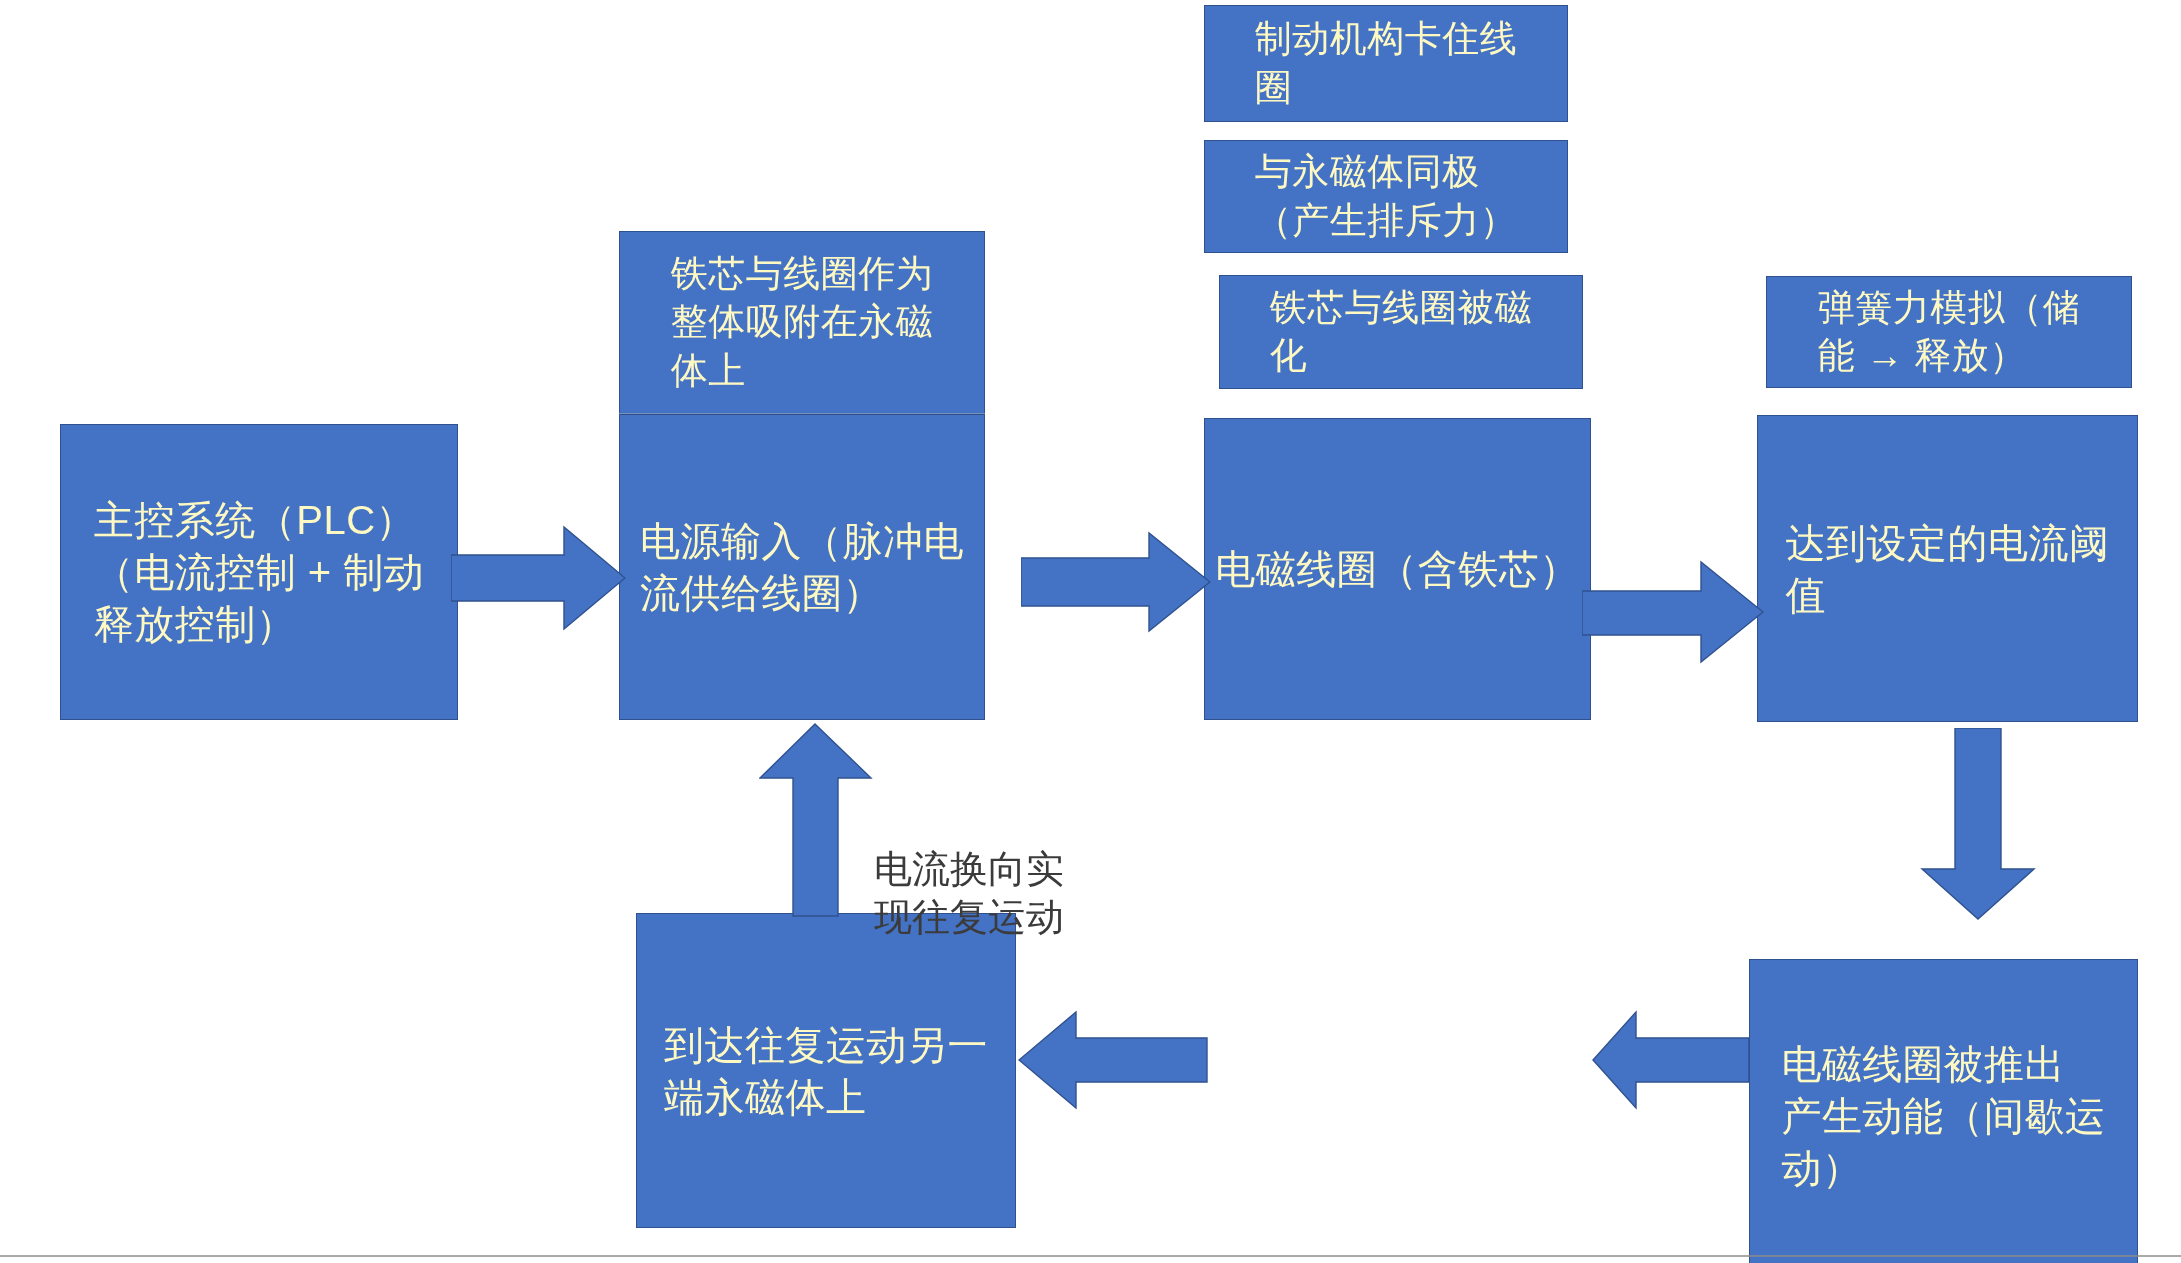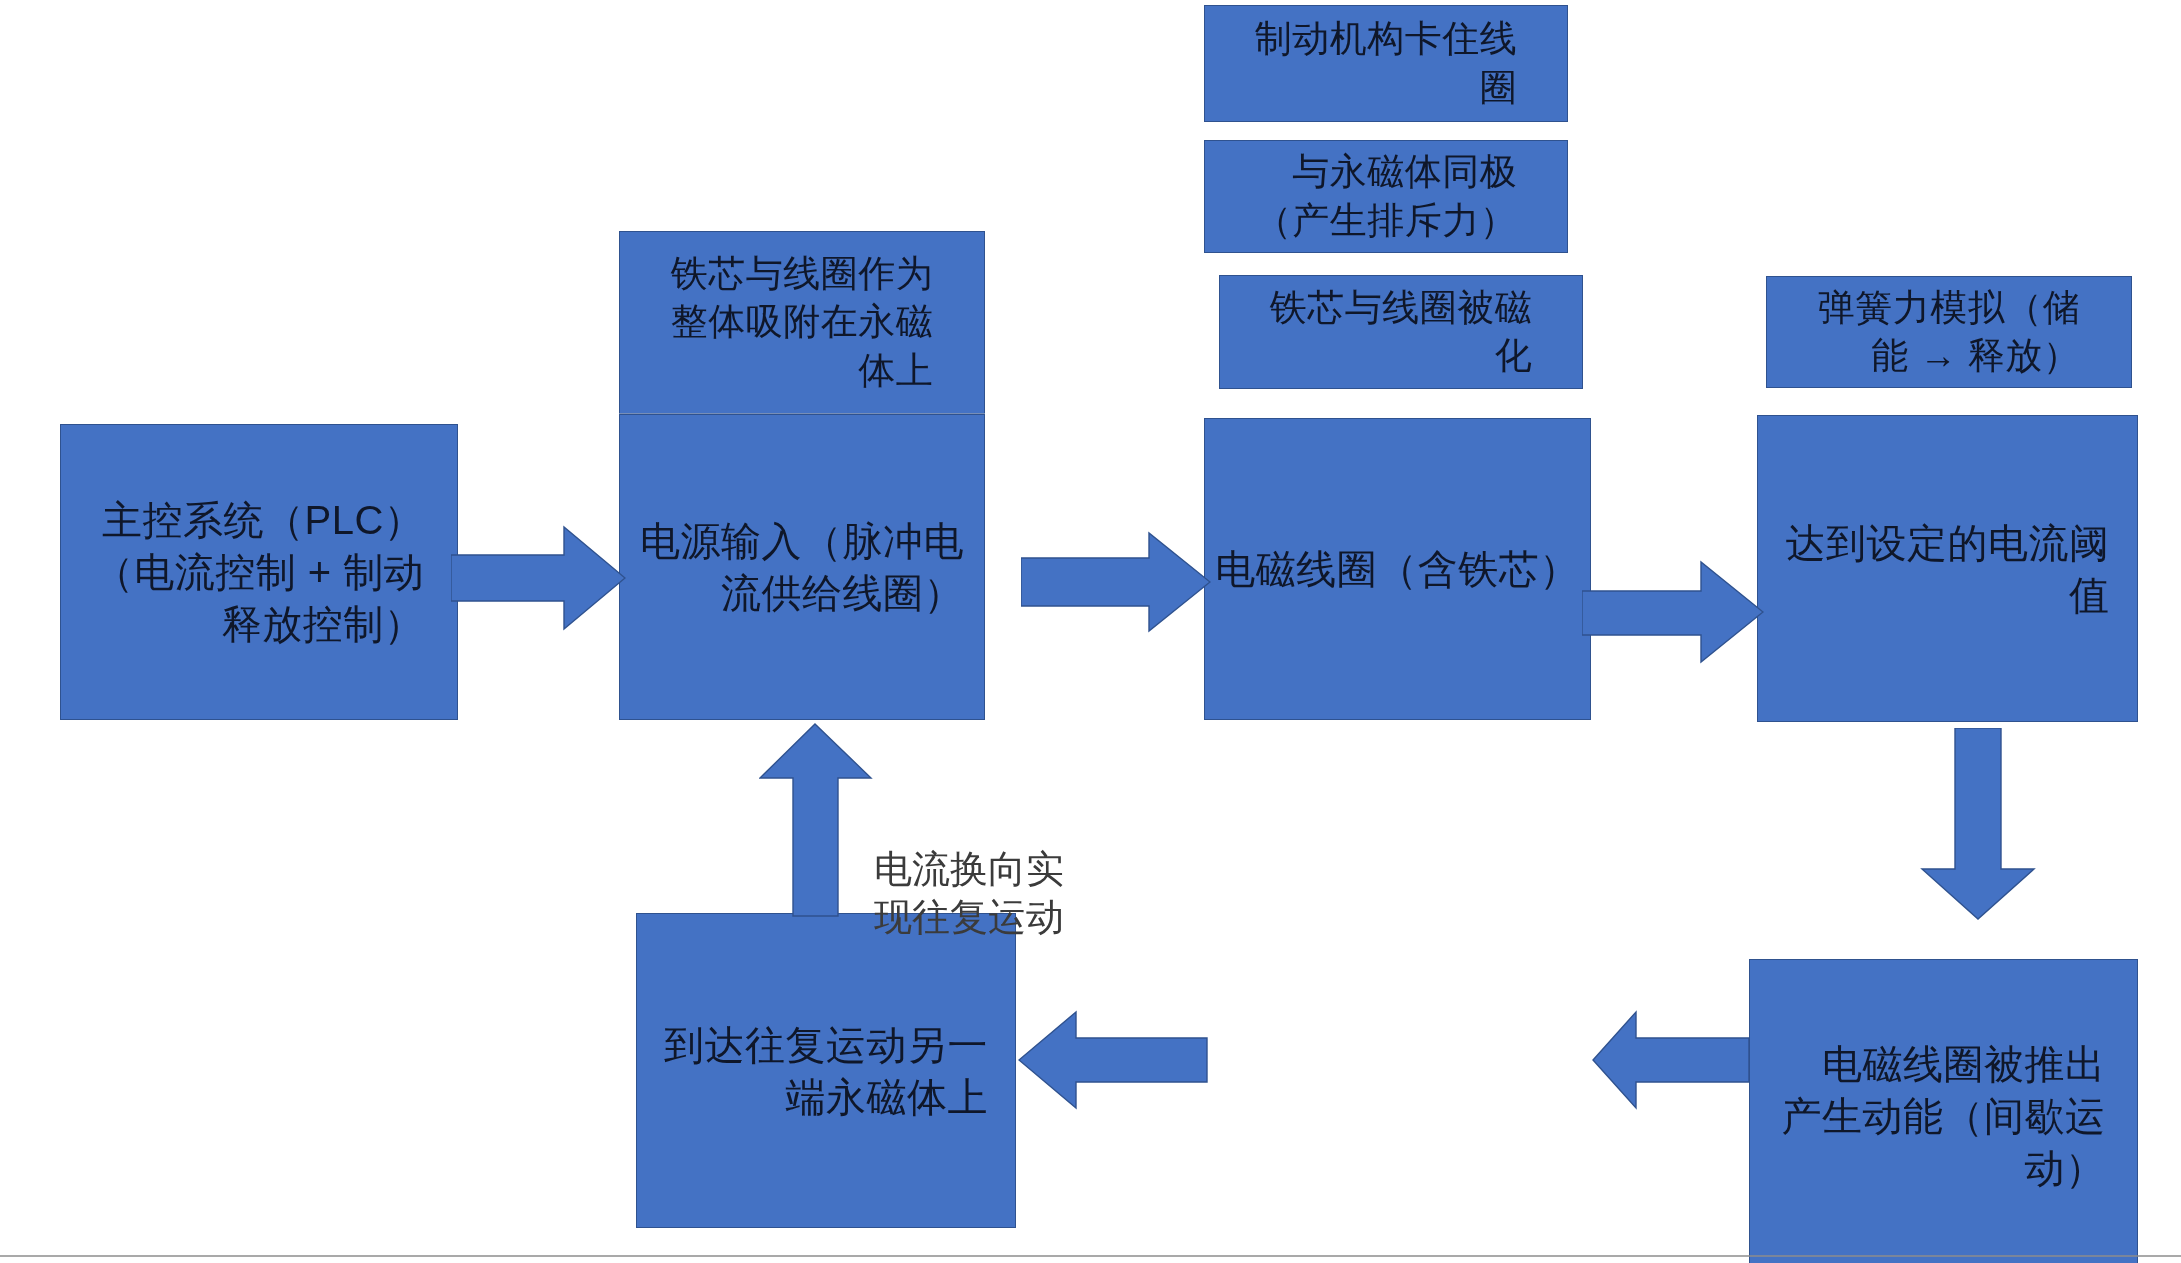--- a/index.html
+++ b/index.html
@@ -17,25 +17,25 @@
     background: #ffffff;
     overflow: hidden;
   }
 
   
   .node {
     position: absolute;
     box-sizing: border-box;
     background: #4472C4;
     border: 1px solid #2F528F;
-    color: #0f172a;
+    color: #fef9c3;
     display: flex;
     align-items: center;
     justify-content: center;
-    text-align: right;
+    text-align: left;
     line-height: 1.30;
     letter-spacing: 0.5px;
     font-weight: 400;
     text-rendering: optimizeLegibility;
     box-shadow: 0 0 0 1px rgba(255,255,255,0.35);
   }
   .node span {
     display: block;
     padding: 0 10px;
     white-space: pre-line;

